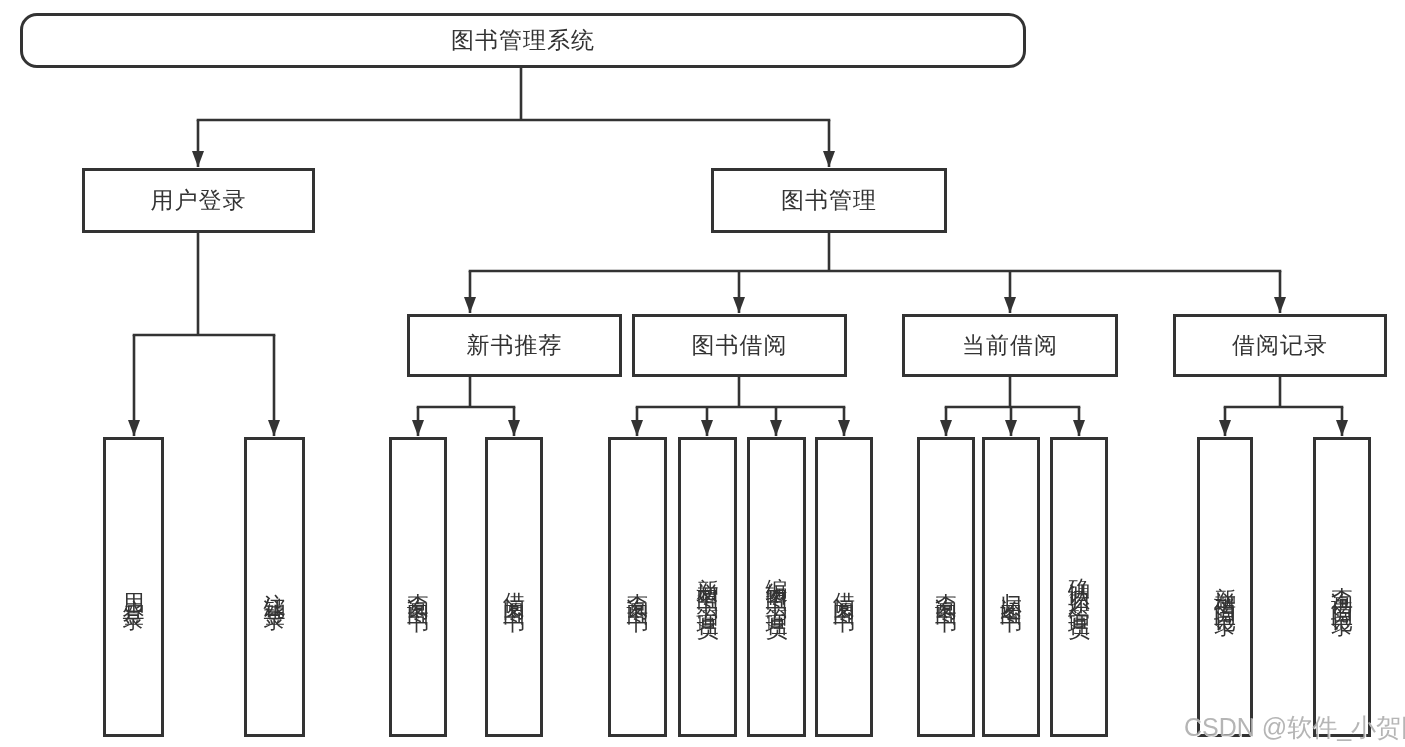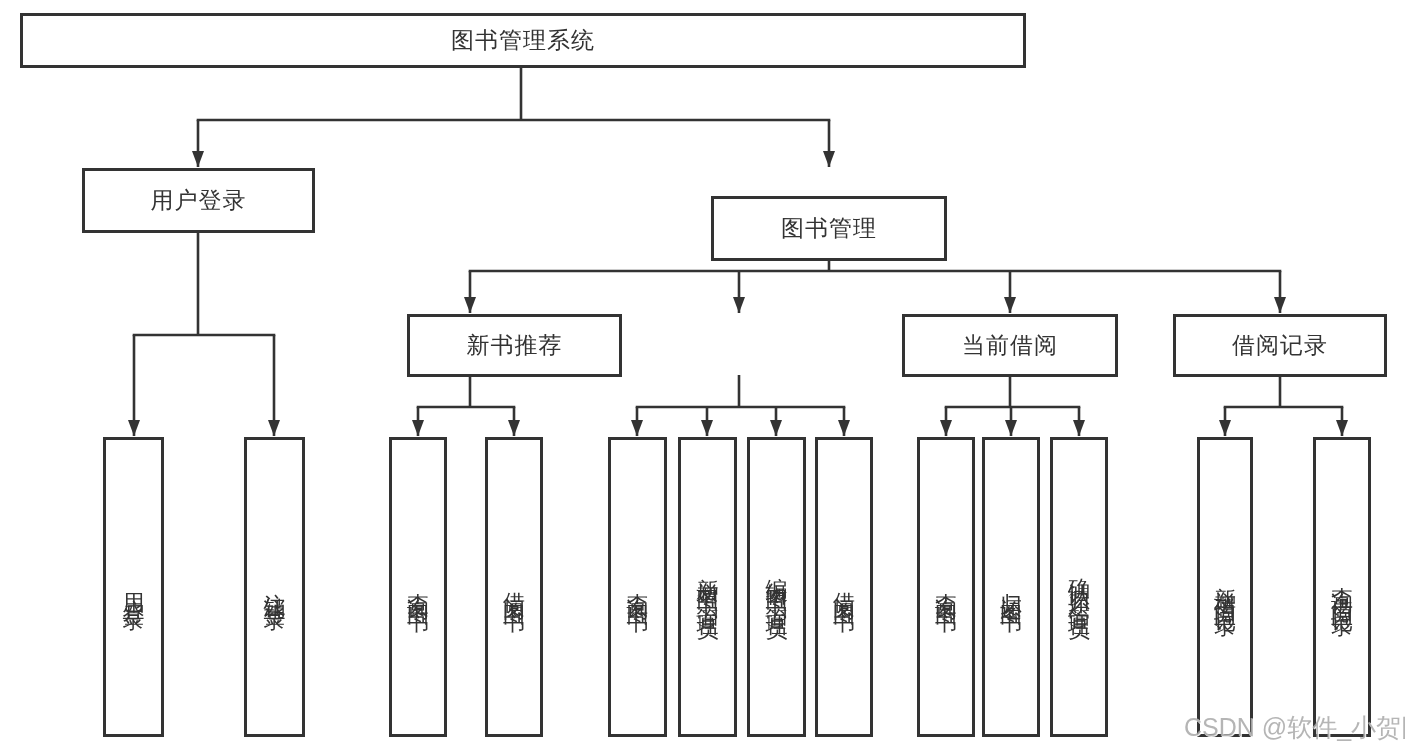--- a/index.html
+++ b/index.html
@@ -108,26 +108,27 @@
     <line class="cline" x1="946" y1="407" x2="946" y2="436" marker-end="url(#arrow)"></line>
     <line class="cline" x1="1011" y1="407" x2="1011" y2="436" marker-end="url(#arrow)"></line>
     <line class="cline" x1="1079" y1="407" x2="1079" y2="436" marker-end="url(#arrow)"></line>
 
     <line class="cline" x1="1280" y1="375" x2="1280" y2="407.3"></line>
     <line class="cline" x1="1223.7" y1="407" x2="1343.3" y2="407"></line>
     <line class="cline" x1="1225" y1="407" x2="1225" y2="436" marker-end="url(#arrow)"></line>
     <line class="cline" x1="1342" y1="407" x2="1342" y2="436" marker-end="url(#arrow)"></line>
   </svg>
 
-  <div class="hbox" style="left:20px; top:13px; width:1006px; height:55px;">图书管理系统</div>
+  <div class="hbox" style="left:20px; top:13px; width:1006px; height:55px;border-radius:17px;">图书管理系统</div>
 
   <div class="hbox" style="left:82px; top:168px; width:233px; height:65px;">用户登录</div>
-  <div class="hbox" style="left:711px; top:168px; width:236px; height:65px;margin-top:28px;">图书管理</div>
+  <div class="hbox" style="left:711px; top:168px; width:236px; height:65px;">图书管理</div>
 
   <div class="hbox" style="left:363px; top:314px; width:215px; height:63px;margin-left:44px;">新书推荐</div>
+  <div class="hbox" style="left:632px; top:314px; width:215px; height:63px;">图书借阅</div>
   <div class="hbox" style="left:902px; top:314px; width:216px; height:63px;">当前借阅</div>
   <div class="hbox" style="left:1173px; top:314px; width:214px; height:63px;font-family:Liberation Mono, monospace;">借阅记录</div>
 
   <div class="vbox" style="left:103px; top:437px; width:61px; height:300px;">
     <span>用户登录</span>
   </div>
   <div class="vbox" style="left:244px; top:437px; width:61px; height:300px;">
     <span>注销登录</span>
   </div>
 

